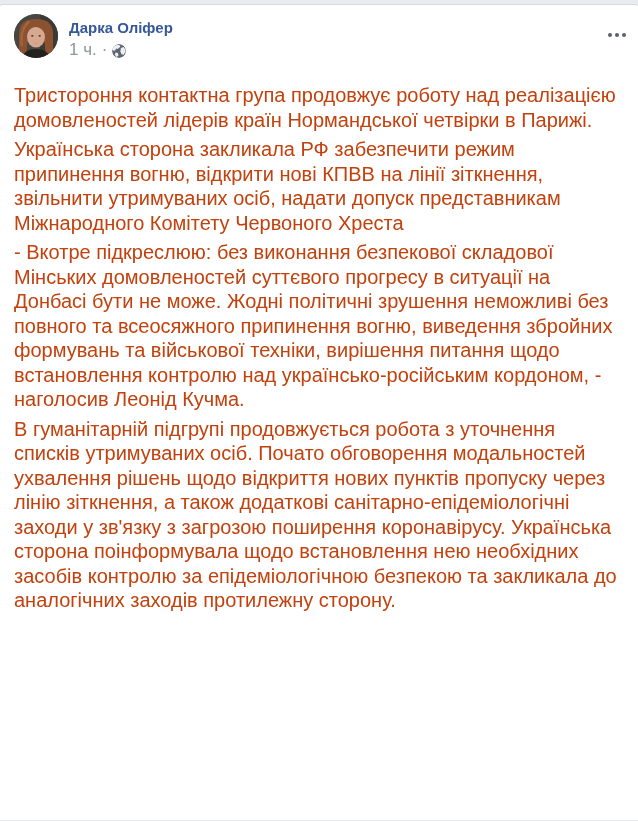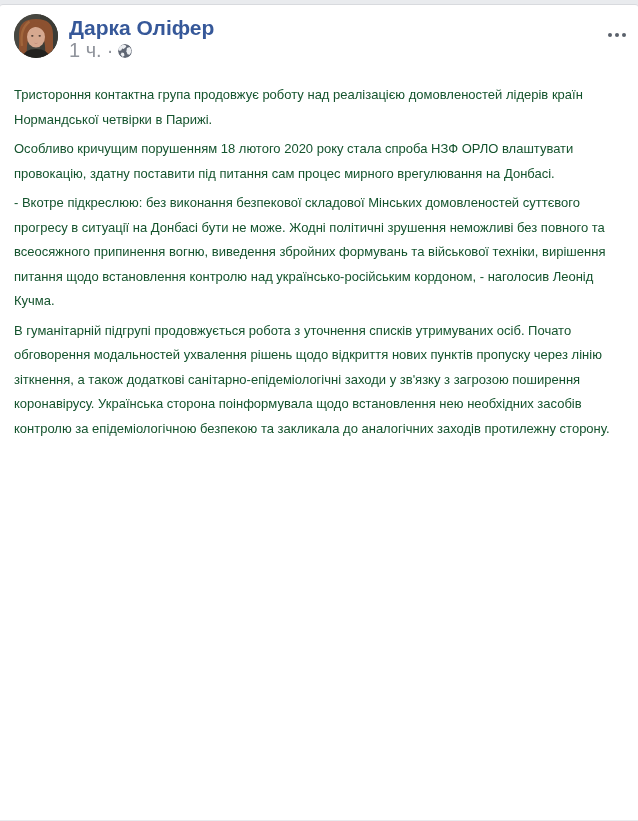--- a/index.html
+++ b/index.html
@@ -31,30 +31,30 @@
     flex: 0 0 auto;
     cursor: pointer;
     background: #44433d;
   }
   .avatar svg { display: block; }
   .hinfo { margin-left: 11px; padding-top: 2px; }
   .author {
     display: inline-block;
     color: #365899;
     font-weight: 700;
-    font-size: 21px;
+    font-size: 15px;
     line-height: 23px;
     cursor: pointer;
   }
   .metaline {
     display: flex;
     align-items: center;
     margin-top: 2px;
     color: #90949c;
-    font-size: 20px;
+    font-size: 17px;
     line-height: 18px;
   }
   .metaline .timestamp { cursor: pointer; }
   .metaline .sep { margin: 0 5px; }
   .globe { display: inline-flex; margin-top: 1px; }
   .more {
     position: absolute;
     top: 22px; right: 8px;
     display: flex;
     gap: 3px;
@@ -66,23 +66,23 @@
     width: 4px; height: 4px;
     border-radius: 50%;
     background: #5a616b;
   }
   .content {
     padding: 0 16px 6px 14px;
     margin-top: 24px;
   }
   .content p {
     margin: 4px 0 5px 0;
-    font-size: 13px;
+    font-size: 20px;
     line-height: 24.5px;
-    color: #14532d;
+    color: #c2410c;
     word-wrap: break-word;
   }
 </style>
 </head>
 <body>
 
 <div class="card">
 
   <div class="header">
 
@@ -134,18 +134,18 @@
         <span class="dot"></span>
           <span class="dot"></span>
           <span class="dot"></span>
       </span>
     </div>
 
   </div>
 
   <div class="content">
     <p>Тристороння контактна група продовжує роботу над реалізацією домовленостей лідерів країн Нормандської четвірки в Парижі.</p>
-    <p>Особливо кричущим порушенням 18 лютого 2020 року стала спроба НЗФ ОРЛО влаштувати провокацію, здатну поставити під питання сам процес мирного врегулювання на Донбасі.</p>
+    <p>Українська сторона закликала РФ забезпечити режим припинення вогню, відкрити нові КПВВ на лінії зіткнення, звільнити утримуваних осіб, надати допуск представникам Міжнародного Комітету Червоного Хреста</p>
     <p>- Вкотре підкреслюю: без виконання безпекової складової Мінських домовленостей суттєвого прогресу в ситуації на Донбасі бути не може. Жодні політичні зрушення неможливі без повного та всеосяжного припинення вогню, виведення збройних формувань та військової техніки, вирішення питання щодо встановлення контролю над українсько-російським кордоном, - наголосив Леонід Кучма.</p>
     <p>В гуманітарній підгрупі продовжується робота з уточнення списків утримуваних осіб. Почато обговорення модальностей ухвалення рішень щодо відкриття нових пунктів пропуску через лінію зіткнення, а також додаткові санітарно-епідеміологічні заходи у зв'язку з загрозою поширення коронавірусу. Українська сторона поінформувала щодо встановлення нею необхідних засобів контролю за епідеміологічною безпекою та закликала до аналогічних заходів протилежну сторону.</p>
   </div>
 
 </div>
 
 </body></html>

